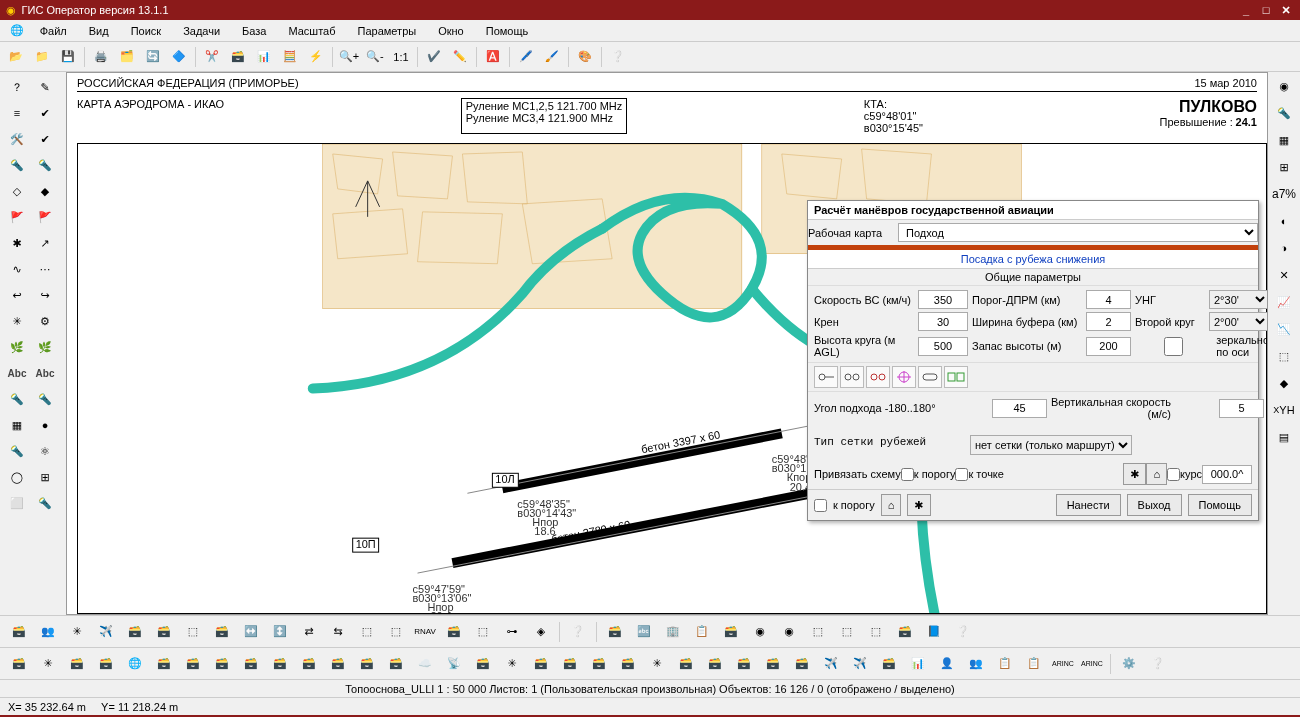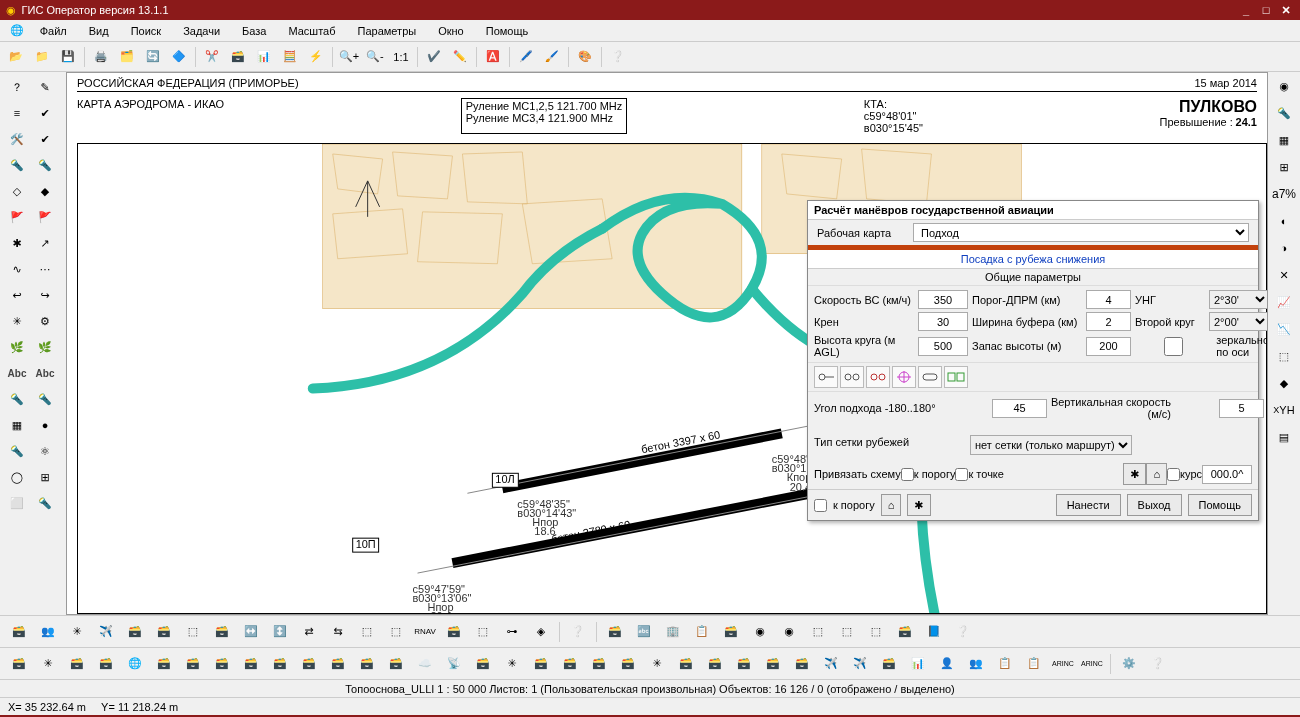--- a/index.html
+++ b/index.html
@@ -21,21 +21,21 @@
 .right-tb .ico { width:24px; height:24px; display:flex; align-items:center; justify-content:center; cursor:pointer; }
 .map-area { flex: 1; background: #fff; border: 1px solid #999; position: relative; overflow: hidden;}
 .map-header { position:absolute; top:4px; left:0; right:0; padding:0 10px;}
 .map-header .hline { border-bottom:1px solid #000; display:flex; justify-content:space-between; padding-bottom:2px; font-size:12px;}
 .map-header .sub { display:flex; justify-content:space-between; margin-top:6px; font-size:12px;}
 .freq-box { border:1px solid #000; font-size:10px; padding:1px 4px; line-height:12px; background:#fff;}
 .mapcanvas { position:absolute; top:70px; left:10px; right:0; bottom:0; background:#fff; border:1px solid #000;}
 svg.mapsvg { width:100%; height:100%; }
 .dialog { position:absolute; top:127px; right:8px; width:452px; background:#f0f0f0; border:1px solid #888; box-shadow: 2px 2px 4px rgba(0,0,0,0.3);}
 .dialog .dlg-title { background:#fff; border-bottom:1px solid #ccc; padding:3px 6px; font-weight:bold; font-size:11px;}
-.dlg-row { display:flex; align-items:center; padding:3px 9px; gap:6px; }
+.dlg-row { display:flex; align-items:center; padding:3px 0; gap:0; }
 .dlg-row label { font-size:11px; }
 .dlg-row select, .dlg-row input[type=text] { border:1px solid #aaa; background:#fff; padding:1px 3px; font-size:11px; height:19px;}
 .section-title { text-align:center; color:#1040c0; font-weight:normal; padding:3px 0; background:#fff; border-top:5px solid #c2410c; border-bottom:1px solid #ccc;}
 .subsection { text-align:center; font-size:11px; padding:2px 0; border-bottom:1px solid #ddd;}
 .param-grid { display:grid; grid-template-columns:100px 50px 110px 45px 70px 60px; gap:3px 4px; padding:4px 6px; align-items:center; font-size:11px;}
 .param-grid input { width:100%; border:1px solid #aaa; text-align:center; height:19px; font-size:11px;}
 .param-grid select { width:100%; border:1px solid #aaa; height:19px; font-size:11px;}
 .tool-strip { display:flex; gap:2px; padding:3px 6px; border-top:1px solid #ddd; border-bottom:1px solid #ddd;}
 .tool-strip .sb { width:24px; height:22px; border:1px solid #bbb; background:#fafafa; cursor:pointer; display:flex; align-items:center; justify-content:center;}
 .row2 { display:grid; grid-template-columns:130px 55px 30px 130px 45px; gap:4px; padding:4px 6px; align-items:center;}
@@ -183,21 +183,21 @@
     <div class="pair">
         <div class="ico">⬜</div>
         <div class="ico">🔦</div>
       </div>
   </div>
 
   <div class="map-area">
     <div class="map-header">
       <div class="hline">
         <span>РОССИЙСКАЯ ФЕДЕРАЦИЯ (ПРИМОРЬЕ)</span>
-        <span>15 мар 2014</span>
+        <span>15 мар 2010</span>
       </div>
       <div class="sub">
         <span style="font-weight:normal;">КАРТА АЭРОДРОМА - ИКАО</span>
         <div class="freq-box">
           <div>Руление МС1,2,5 121.700 MHz</div>
           <div>Руление МС3,4 121.900 MHz</div>
         </div>
         <div style="font-size:10px;">
           <div>КТА:</div>
           <div>с59°48'01"</div>
@@ -341,21 +341,21 @@
           </div>
       </div>
       <div class="row2">
         <span>Угол подхода -180..180°</span>
         <input value="45" style="">
         <span></span>
         <span style="text-align:right;">Вертикальная скорость (м/с)</span>
         <input value="5" style="">
       </div>
       <div class="grid-select-row">
-        <span style="width:150px;">Тип сетки рубежей</span>
+        <span style="width:150px;font-family:Liberation Mono, monospace;">Тип сетки рубежей</span>
         <select><option>нет сетки (только маршрут)</option></select>
       </div>
       <div class="chk-row">
         <span>Привязать схему</span>
         <input type="checkbox" style="">
         <span>к порогу</span>
         <input type="checkbox" style="">
         <span>к точке</span>
         <div style="flex:1;"></div>
         <button class="btn" style="padding:2px 6px;">✱</button>

